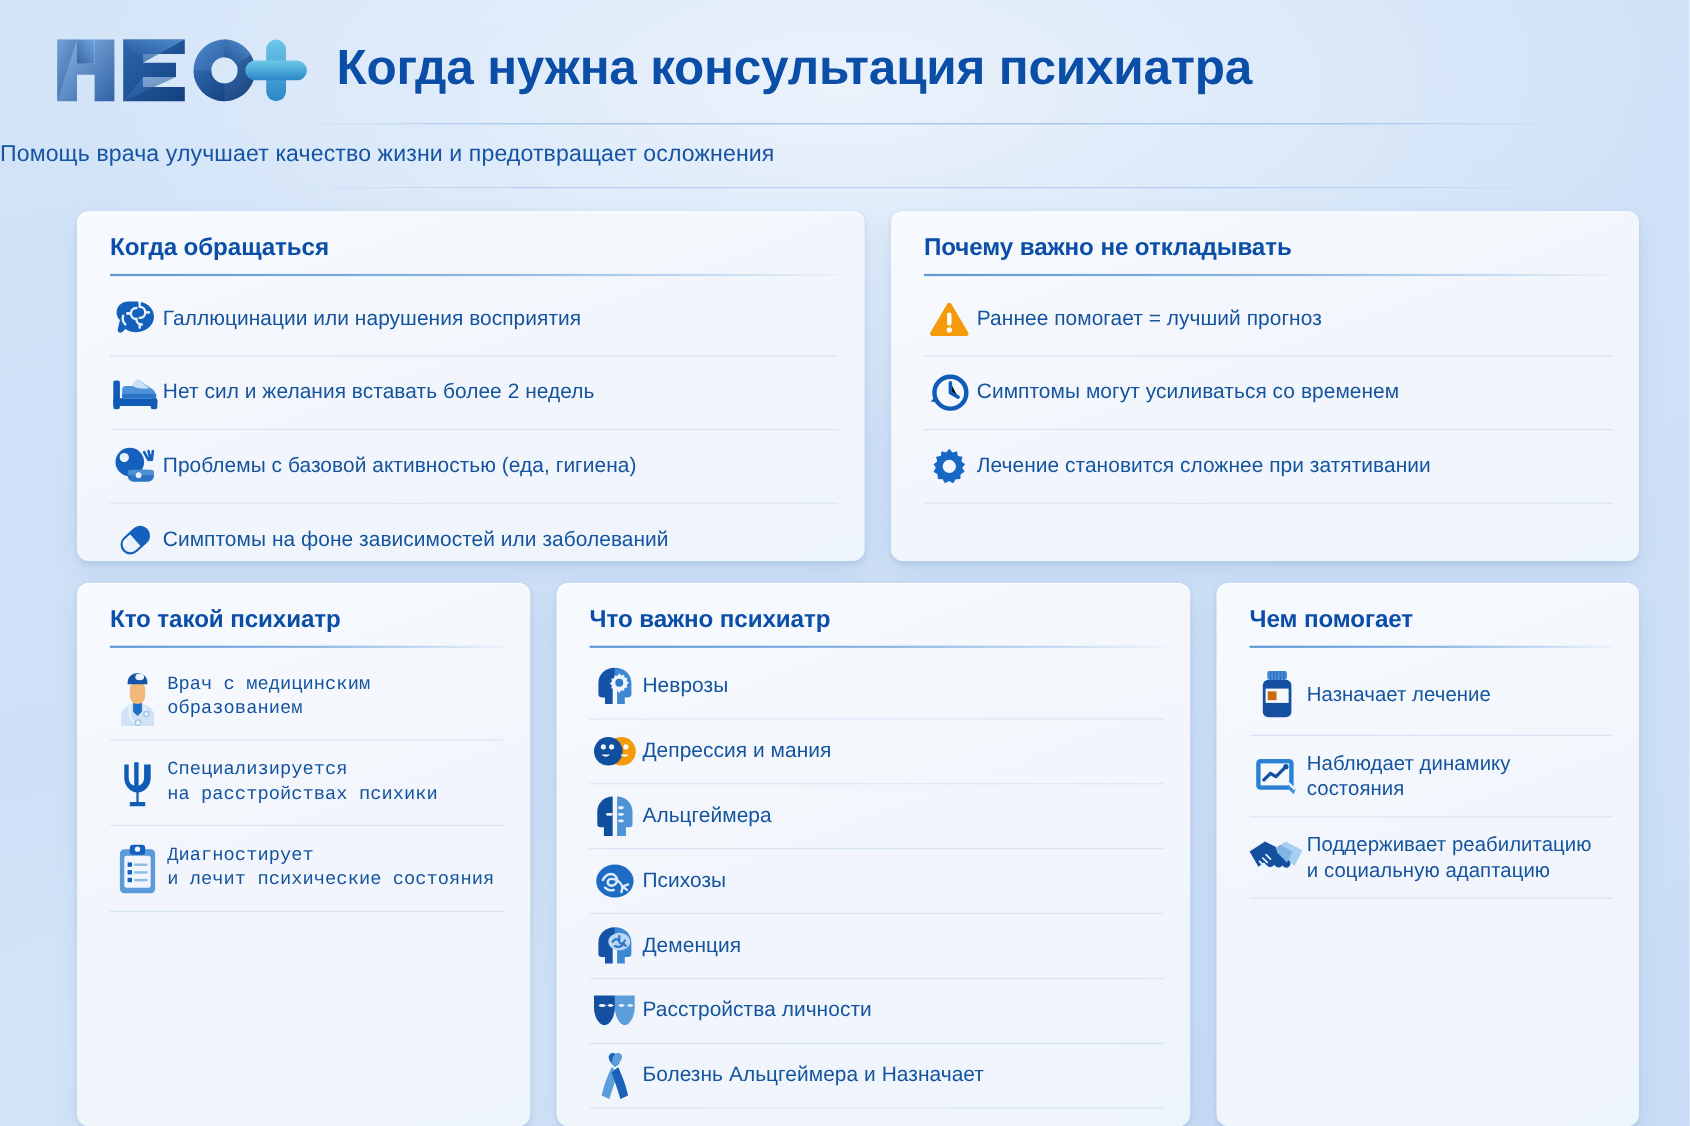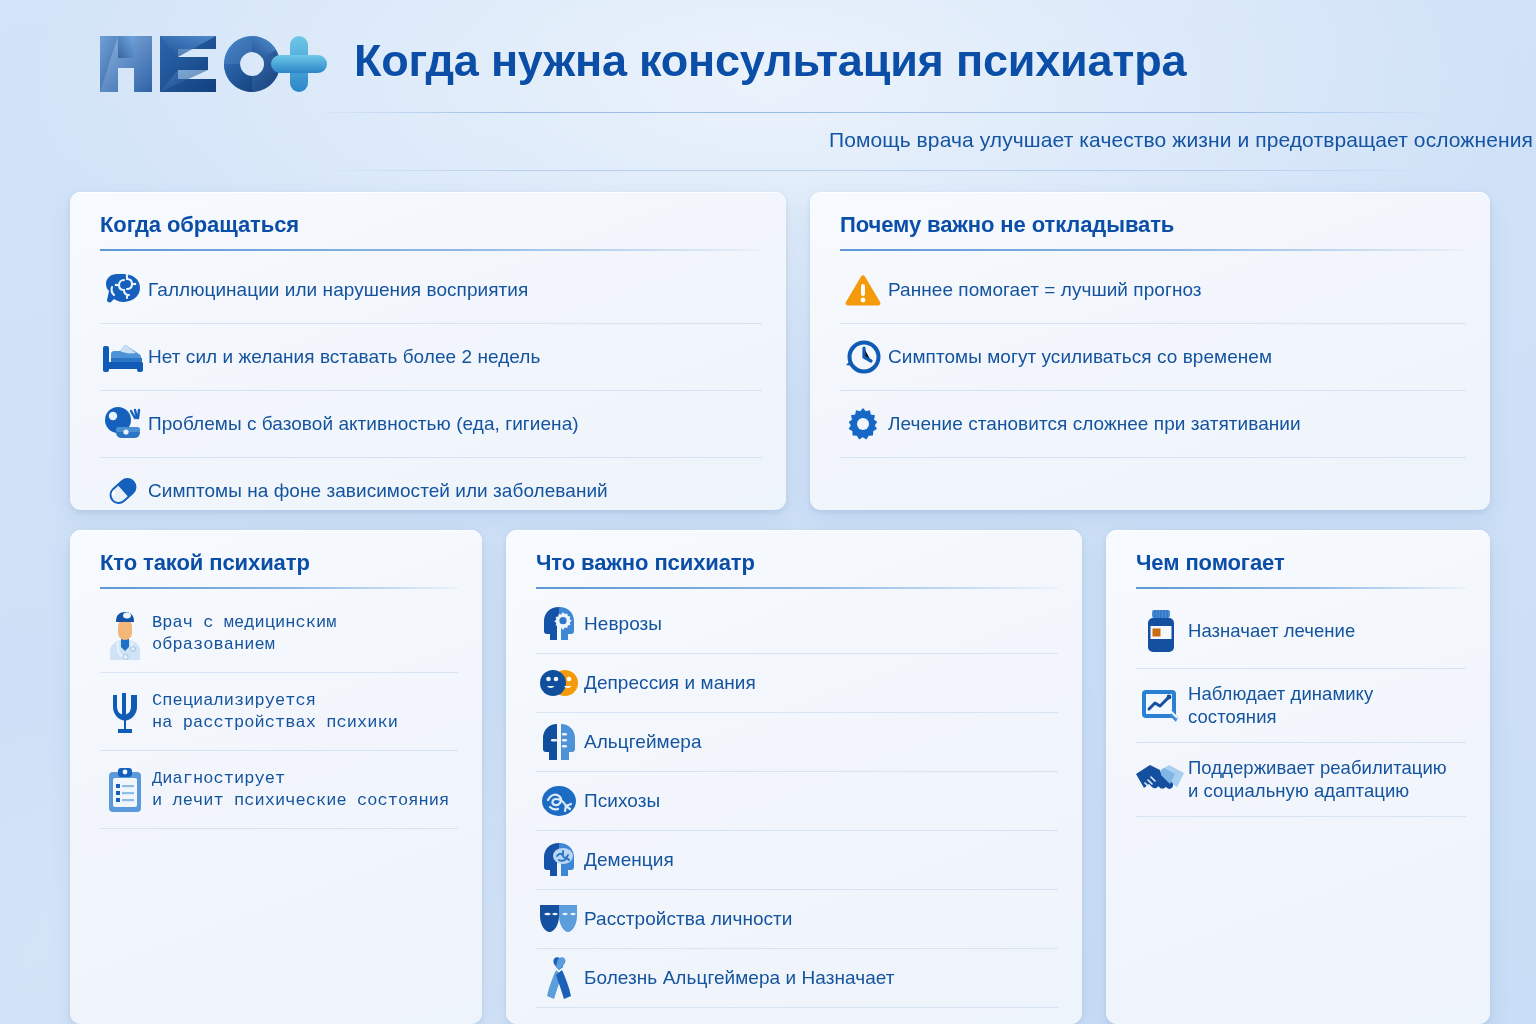--- a/index.html
+++ b/index.html
@@ -23,23 +23,22 @@
     inset: 0;
     background:
       radial-gradient(ellipse 70% 45% at 50% 8%, rgba(255,255,255,0.55), rgba(255,255,255,0) 70%),
       radial-gradient(ellipse 60% 40% at 18% 95%, rgba(255,255,255,0.25), rgba(255,255,255,0) 70%);
     pointer-events: none;
   }
 
   
   .header {
     position: absolute;
-    top: 0; left: 0; right: 3px;
+    top: 0; left: 0; right: 16px;
     height: 172px;
-    margin-left: 48px;
   }
 
   .header-row {
     display: flex;
     align-items: center;
     padding: 28px 0 0 46px;
     gap: 22px;
   }
 
   .logo {
@@ -65,21 +64,21 @@
     right: 96px;
     top: 112px;
     height: 1px;
     background: linear-gradient(90deg, rgba(140,180,225,0), rgba(130,172,222,0.75) 18%, rgba(130,172,222,0.75) 82%, rgba(140,180,225,0));
   }
 
   .subtitle {
     position: absolute;
     left: 0; right: 0;
     top: 128px;
-    text-align: right;
+    text-align: left;
     font-size: 21px;
     color: #1554a3;
     letter-spacing: 0.1px;
   }
 
   .header-rule2 {
     position: absolute;
     left: 265px;
     right: 96px;
     top: 170px;

